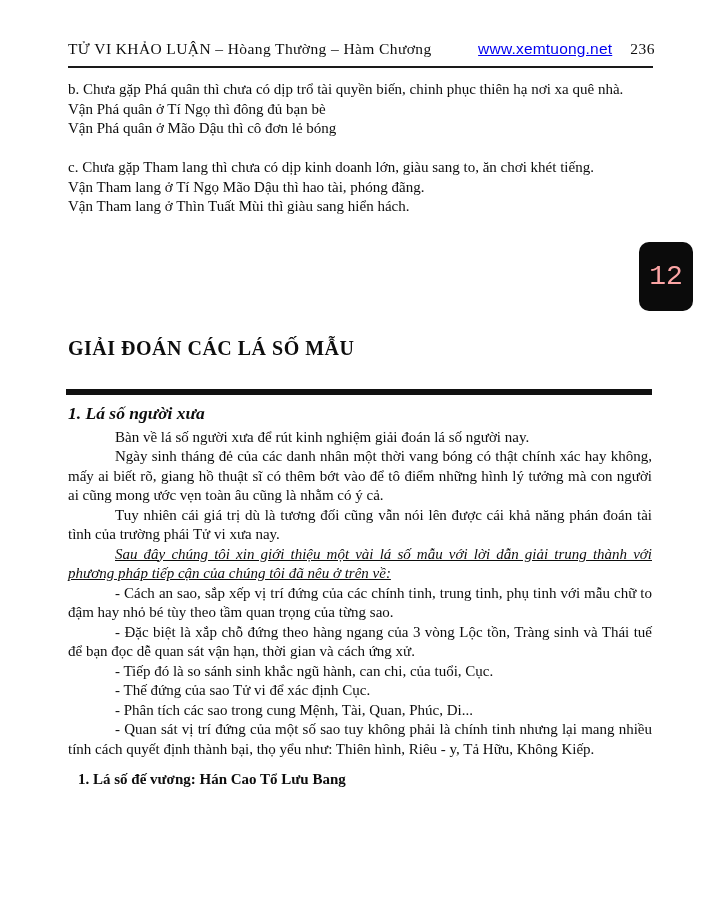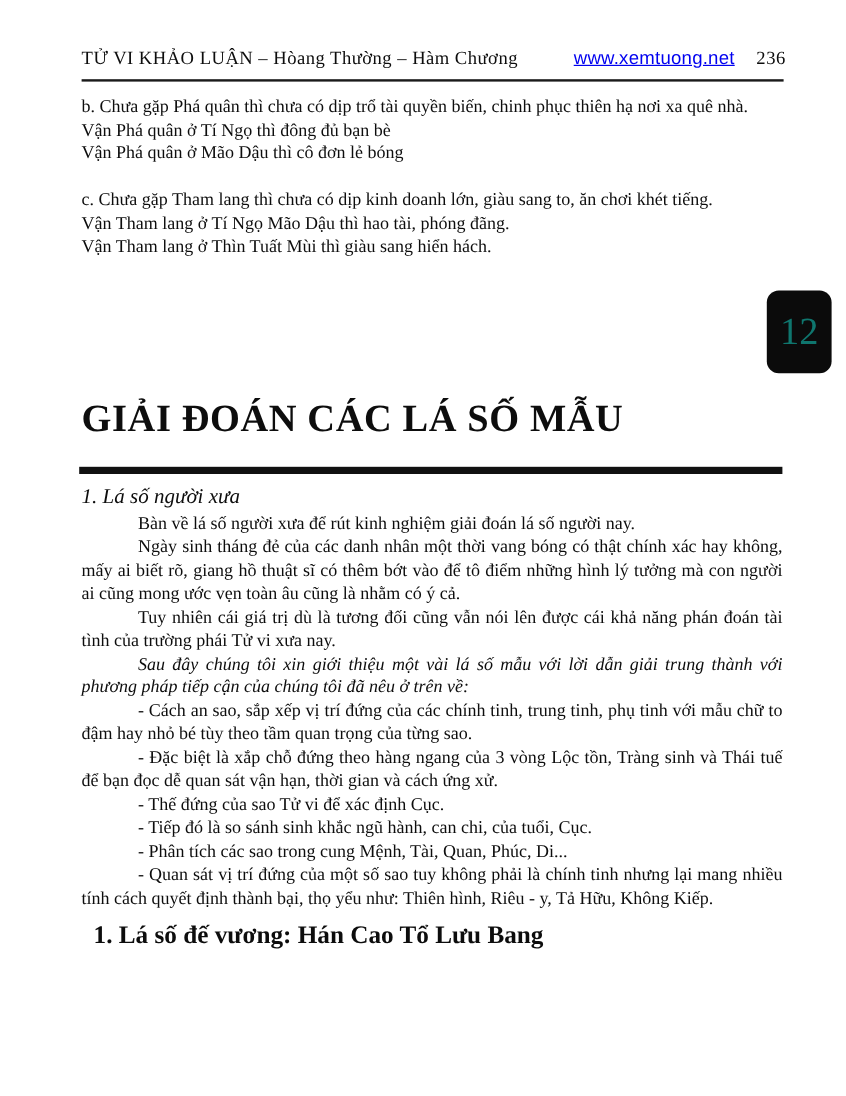--- a/index.html
+++ b/index.html
@@ -54,70 +54,70 @@
     top: 242px;
     width: 54px;
     height: 69px;
     background: #0b0b0b;
     border-radius: 10px;
     display: flex;
     align-items: center;
     justify-content: center;
   }
   .chapter-tab span {
-    color: #0f766e;
-    font-size: 32px;
-    font-family: Liberation Serif, serif;
+    color: #fca5a5;
+    font-size: 28px;
+    font-family: Liberation Mono, monospace;
   }
 
   
   .content {
     position: absolute;
     left: 68px;
     right: 53px;
     top: 80px;
     font-size: 15px;
     line-height: 19.5px;
   }
   .content p { margin: 0; }
   .gap { height: 19.5px; }
 
   .intro-block p { text-align: left; }
 
   .chapter-heading {
     margin-top: 113px;
-    font-size: 32px;
+    font-size: 20px;
     font-weight: bold;
     letter-spacing: 0.5px;
     line-height: 36px;
     font-family: "Liberation Serif", "DejaVu Serif", serif;
   }
   .section-rule {
     margin-top: 23px;
     margin-left: -2px;
     height: 6px;
     background: #111111;
   }
   .section-title {
     margin-top: 6px;
     font-size: 17.5px;
     font-style: italic;
-    font-weight: normal;
+    font-weight: bold;
     line-height: 25px;
   }
   .body-text { margin-top: 2px; }
   .body-text p {
     text-align: justify;
     text-indent: 47px;
   }
-  .body-text p.italic { font-style: italic; }
+  .body-text p.italic { font-style: italic; text-decoration: underline; }
   .subsection-heading {
     margin-top: 10px;
     margin-left: 10px;
-    font-size: 21px;
+    font-size: 15px;
     font-weight: bold;
     line-height: 20px;
   }
 </style>
 </head>
 <body>
 
 <div class="page">
 
   <div class="header">
@@ -153,22 +153,22 @@
 
     <h2 class="section-title">1. Lá số người xưa</h2>
 
     <div class="body-text">
       <p>Bàn về lá số người xưa để rút kinh nghiệm giải đoán lá số người nay.</p>
       <p>Ngày sinh tháng đẻ của các danh nhân một thời vang bóng có thật chính xác hay không, mấy ai biết rõ, giang hồ thuật sĩ có thêm bớt vào để tô điểm những hình lý tưởng mà con người ai cũng mong ước vẹn toàn âu cũng là nhằm có ý cả.</p>
       <p>Tuy nhiên cái giá trị dù là tương đối cũng vẫn nói lên được cái khả năng phán đoán tài tình của trường phái Tử vi xưa nay.</p>
       <p class="italic">Sau đây chúng tôi xin giới thiệu một vài lá số mẫu với lời dẫn giải trung thành với phương pháp tiếp cận của chúng tôi đã nêu ở trên về:</p>
       <p>- Cách an sao, sắp xếp vị trí đứng của các chính tinh, trung tinh, phụ tinh với mẫu chữ to đậm hay nhỏ bé tùy theo tầm quan trọng của từng sao.</p>
       <p>- Đặc biệt là xắp chỗ đứng theo hàng ngang của 3 vòng Lộc tồn, Tràng sinh và Thái tuế để bạn đọc dễ quan sát vận hạn, thời gian và cách ứng xử.</p>
+      <p>- Tiếp đó là so sánh sinh khắc ngũ hành, can chi, của tuổi, Cục.</p>
       <p>- Thế đứng của sao Tử vi để xác định Cục.</p>
-      <p>- Tiếp đó là so sánh sinh khắc ngũ hành, can chi, của tuổi, Cục.</p>
       <p>- Phân tích các sao trong cung Mệnh, Tài, Quan, Phúc, Di...</p>
       <p>- Quan sát vị trí đứng của một số sao tuy không phải là chính tinh nhưng lại mang nhiều tính cách quyết định thành bại, thọ yểu như: Thiên hình, Riêu - y, Tả Hữu, Không Kiếp.</p>
     </div>
 
     <h3 class="subsection-heading">1. Lá số đế vương: Hán Cao Tổ Lưu Bang</h3>
 
   </div>
 </div>
 
 </body></html>

